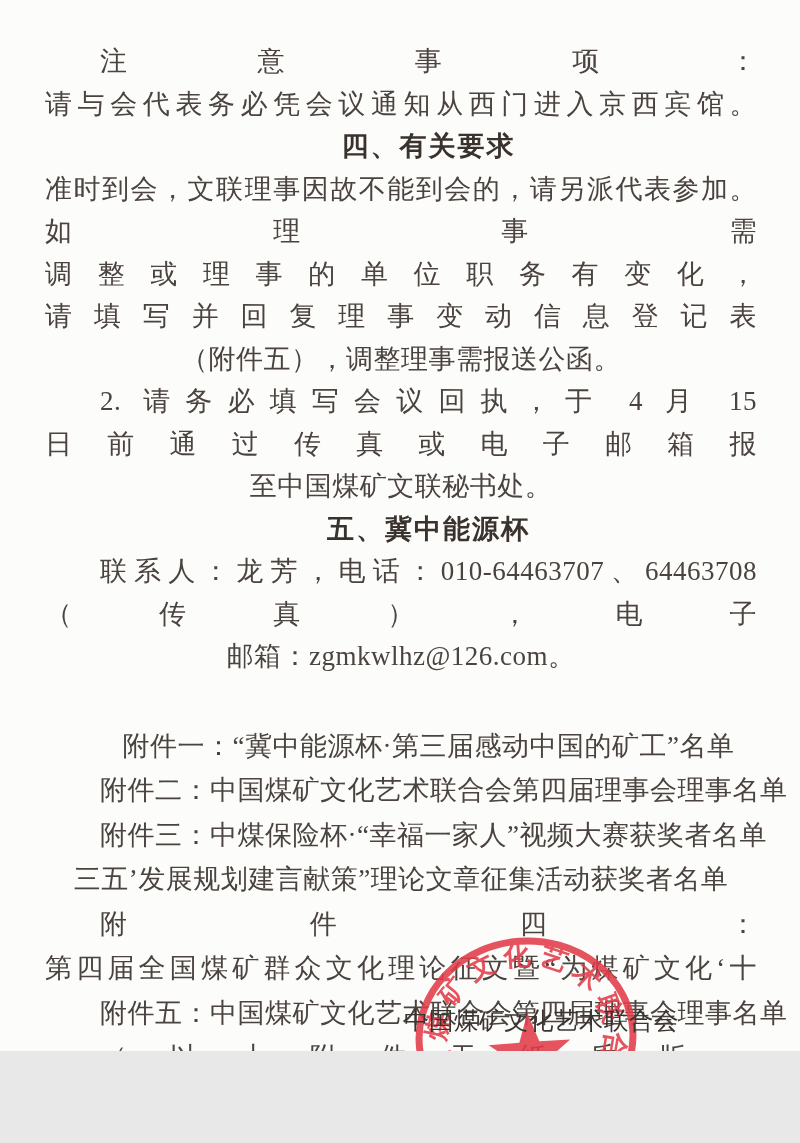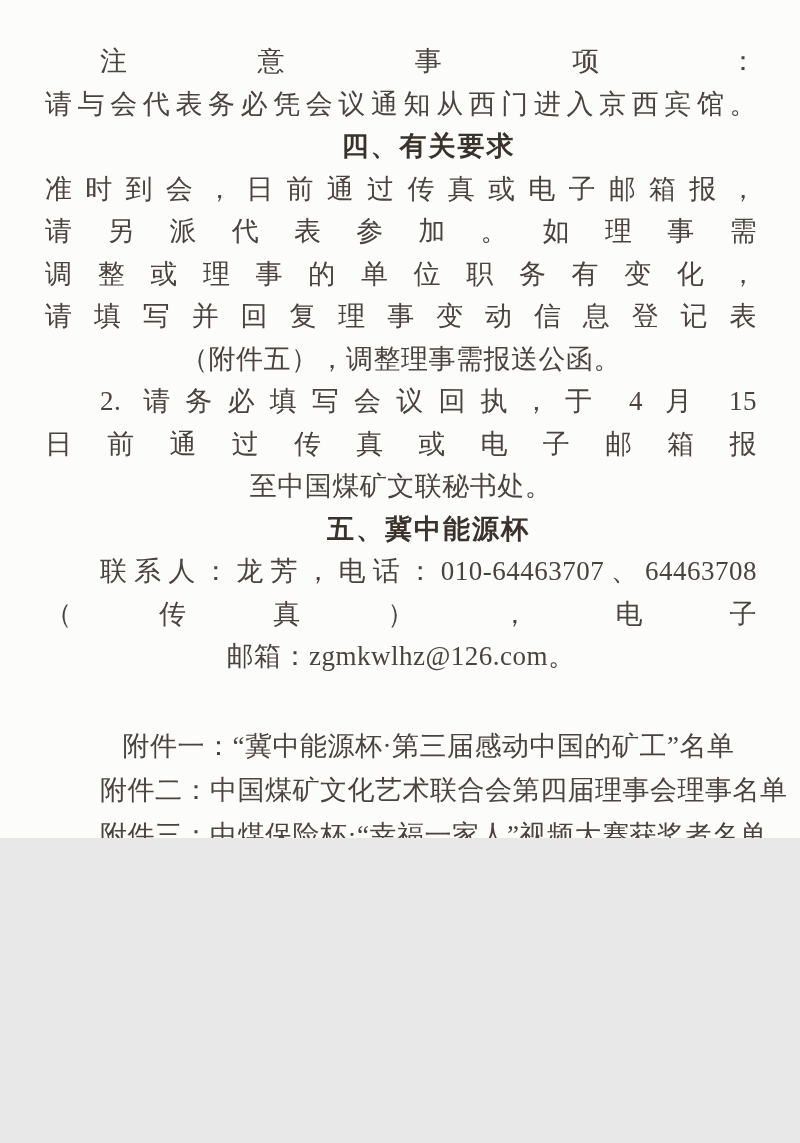--- a/index.html
+++ b/index.html
@@ -3,21 +3,21 @@
 <meta charset="utf-8">
 <style>
   html, body {
     margin: 0;
     padding: 0;
     background: #e8e8e8;
   }
   .doc {
     position: relative;
     width: 800px;
-    height: 838px;
+    height: 1051px;
     margin: 0 auto;
     background: #fcfcfa;
     overflow: hidden;
     font-family: "Liberation Serif", "DejaVu Serif", serif;
     color: #4a433f;
   }
   .body-text {
     position: absolute;
     left: 45px;
     top: 40px;
@@ -100,21 +100,21 @@
   }
 </style>
 </head>
 <body>
 
 <div class="doc">
 
   <div class="body-text">
     <div class="ln ind fill">注意事项：请与会代表务必凭会议通知从西门进入京西宾馆。</div>
     <div class="ln ind head">四、有关要求</div>
-    <div class="ln fill">准时到会，日前通过传真或电子邮箱报，请另派代表参加。如理事需</div>
+    <div class="ln fill">准时到会，文联理事因故不能到会的，请另派代表参加。如理事需</div>
     <div class="ln fill">调整或理事的单位职务有变化，请填写并回复理事变动信息登记表</div>
     <div class="ln">（附件五），调整理事需报送公函。</div>
     <div class="ln ind fill">2. 请务必填写会议回执，于 4 月 15 日前通过传真或电子邮箱报</div>
     <div class="ln">至中国煤矿文联秘书处。</div>
     <div class="ln ind head">五、冀中能源杯</div>
     <div class="ln ind fill">联系人：龙芳，电话：010-64463707、64463708（传真），电子</div>
     <div class="ln">邮箱：zgmkwlhz@126.com。</div>
 
     <div class="attachments">
       <div class="ln ind">附件一：“冀中能源杯·第三届感动中国的矿工”名单</div>

